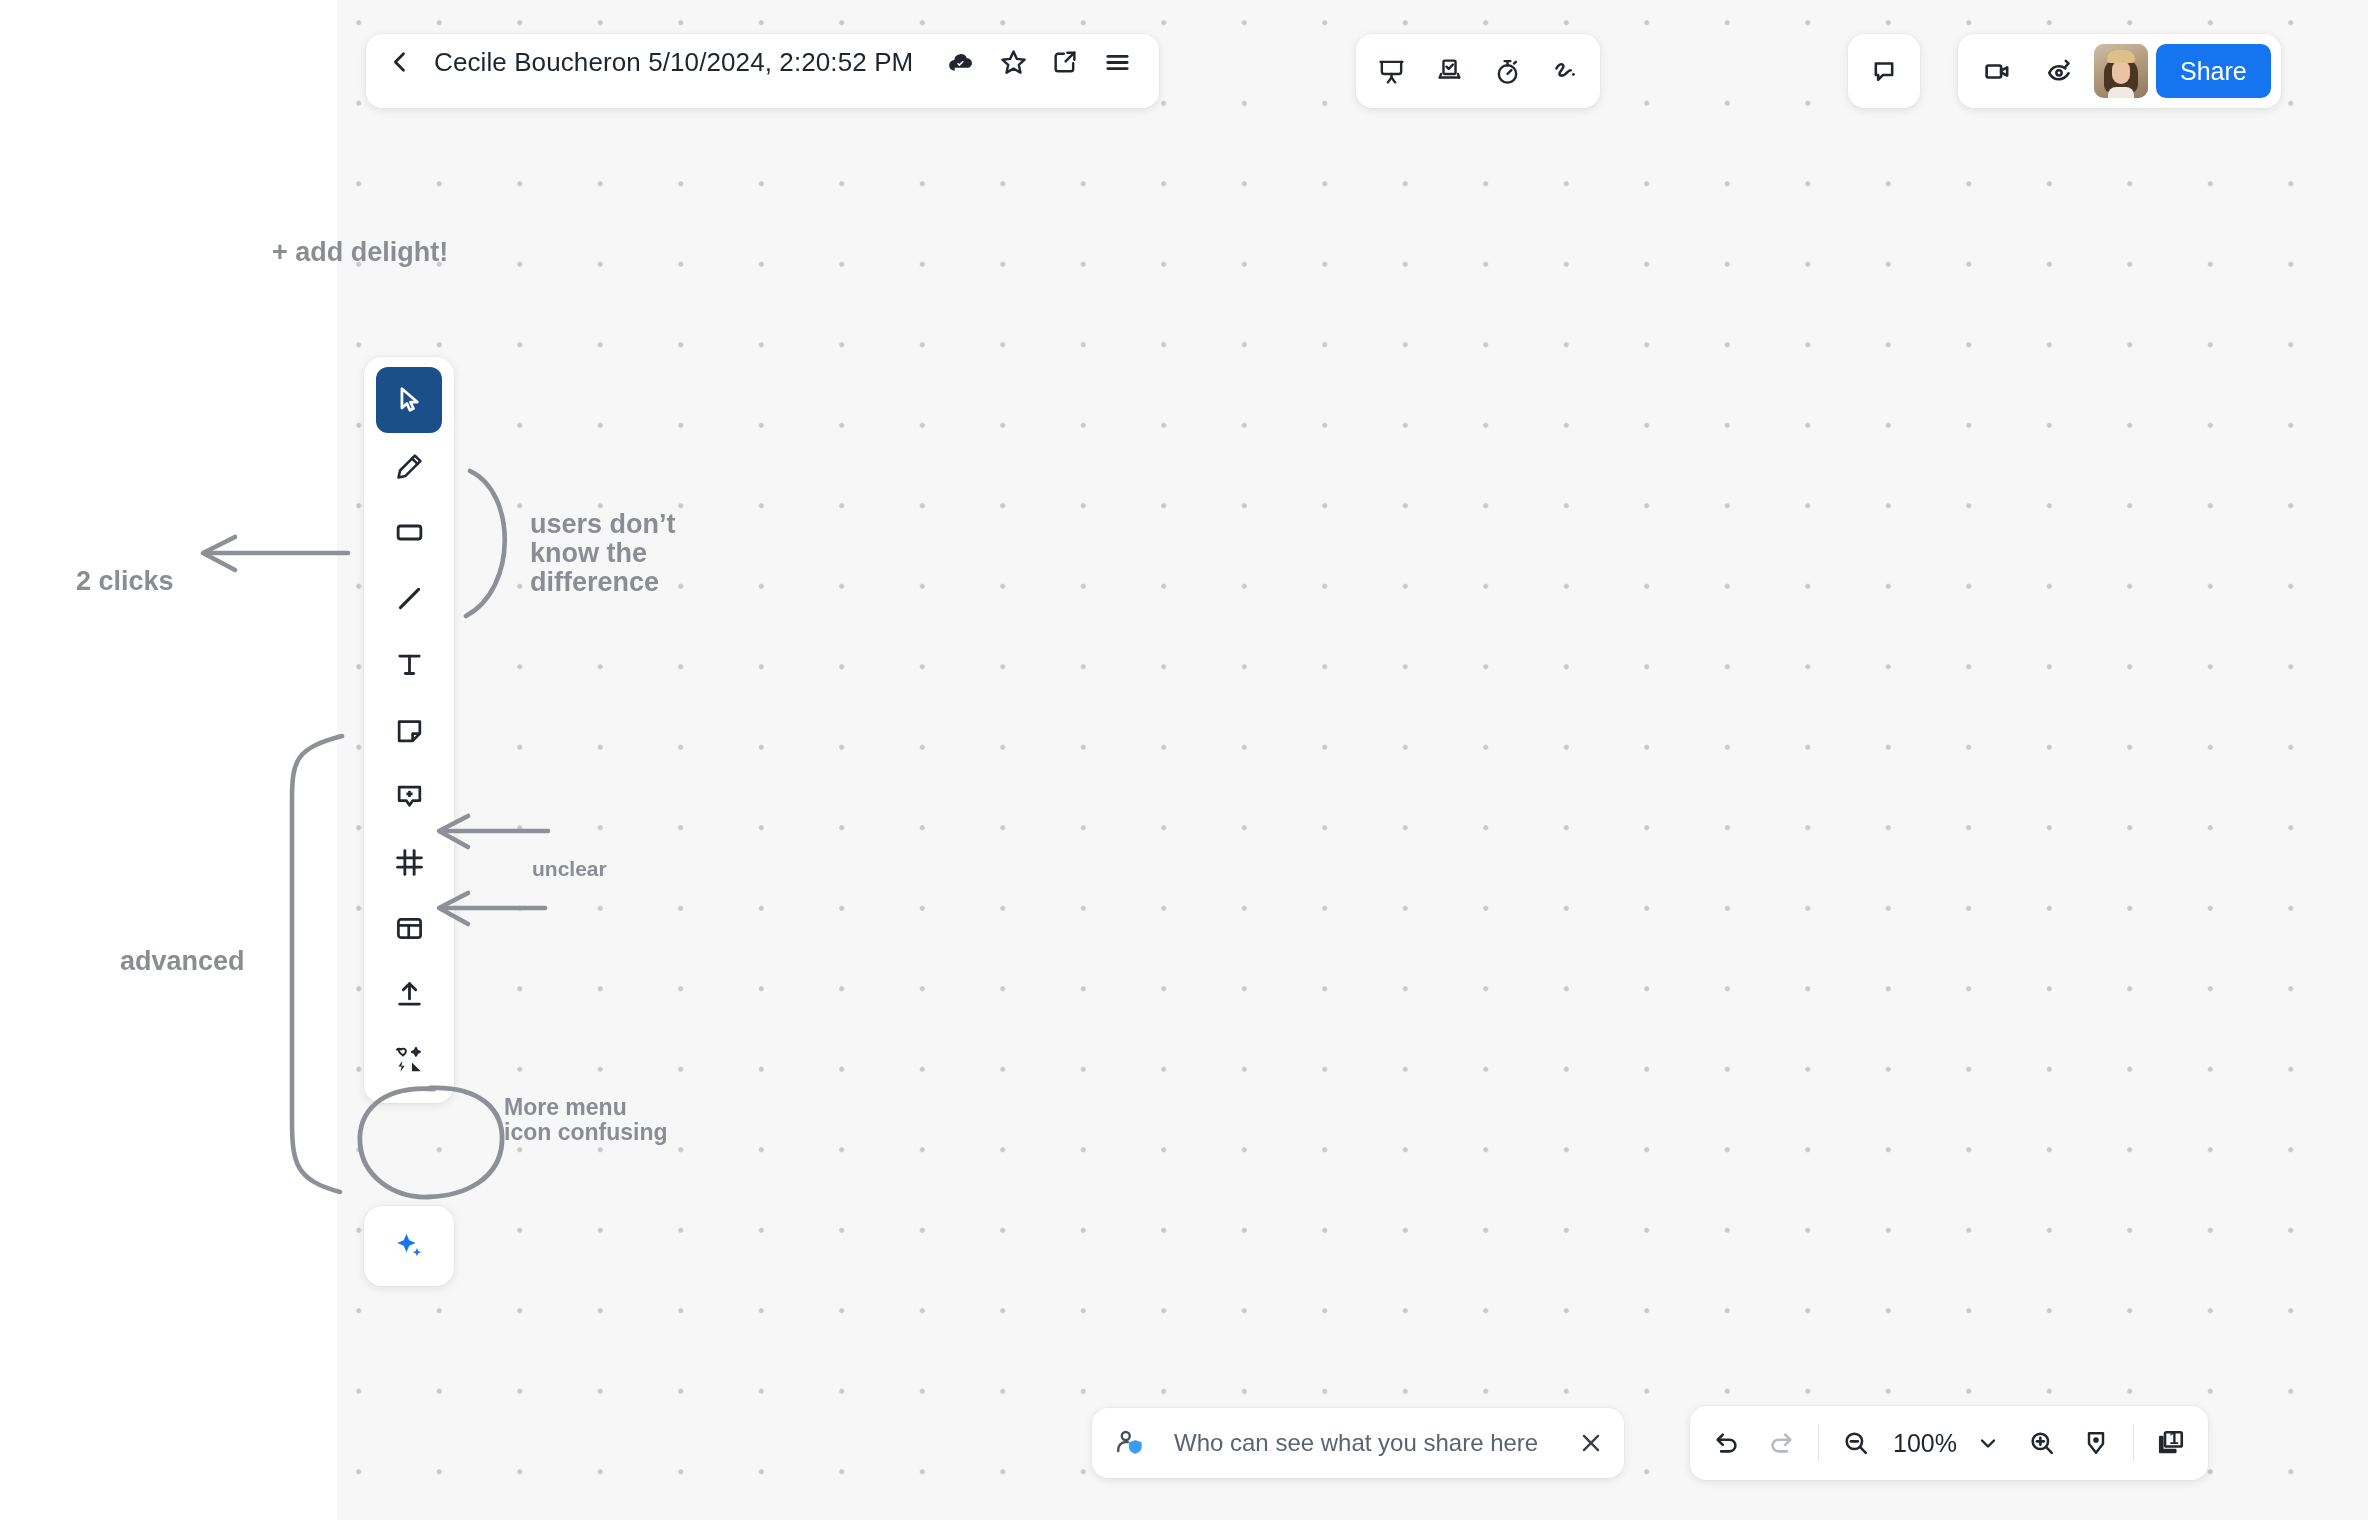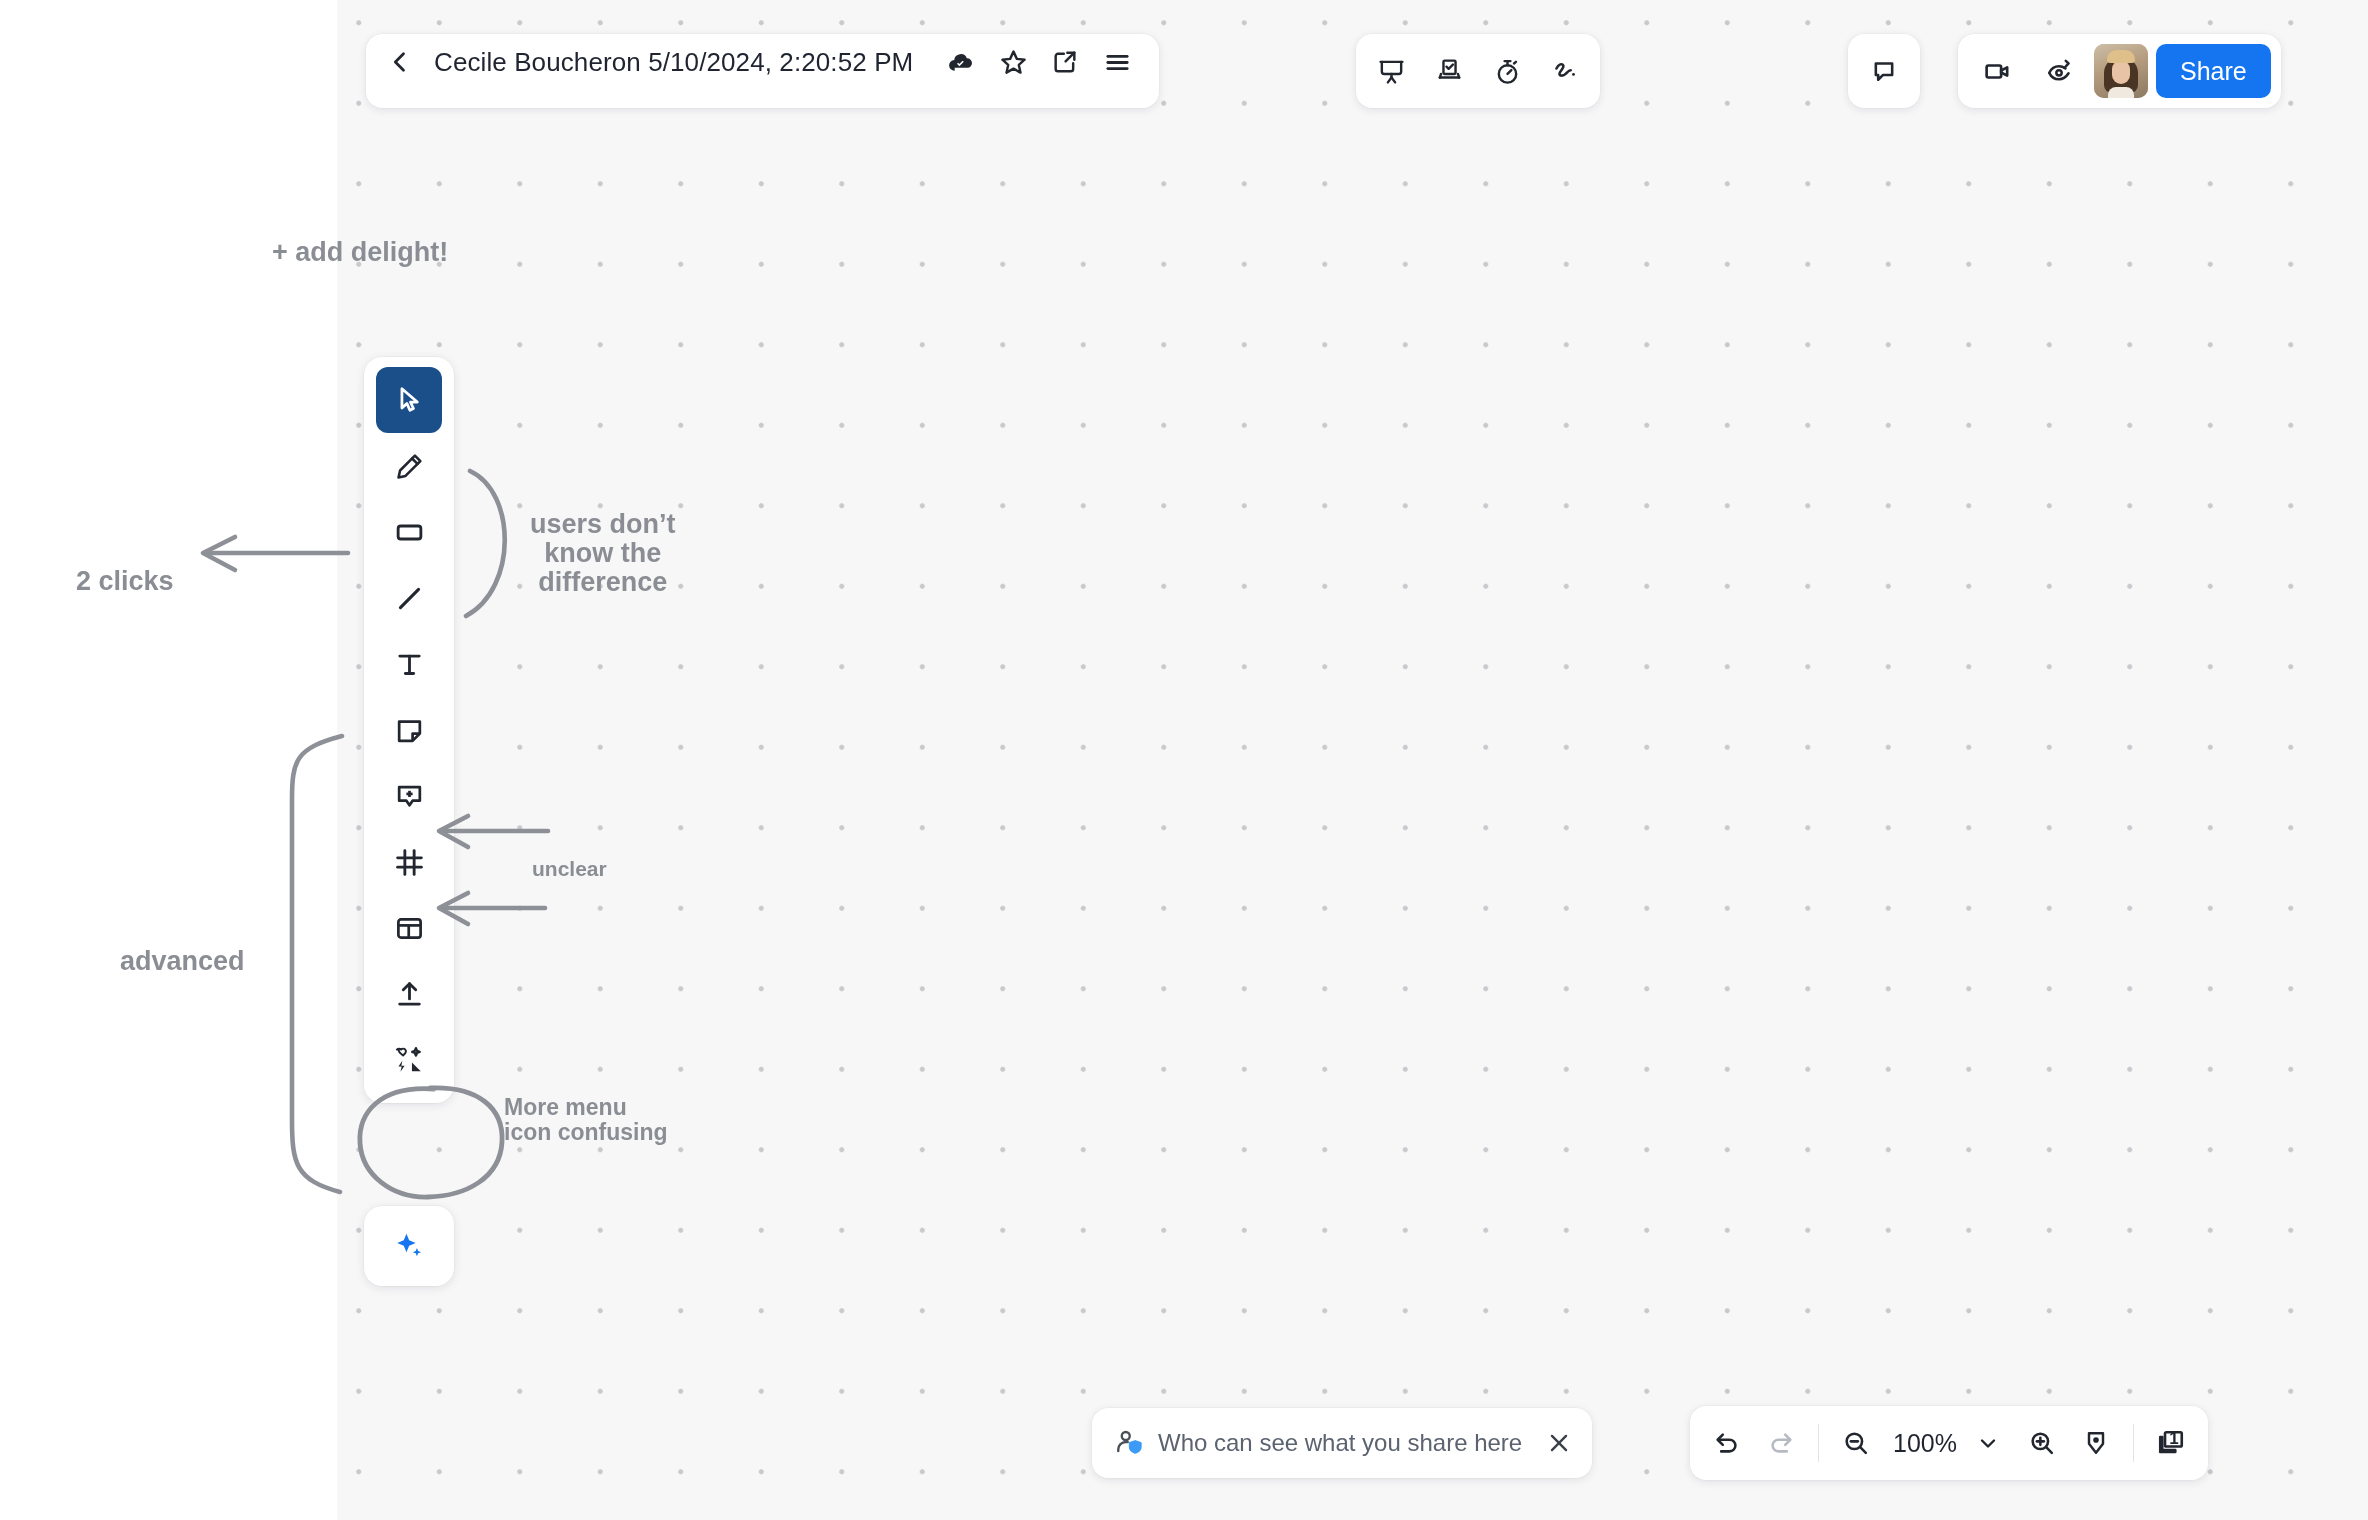--- a/index.html
+++ b/index.html
@@ -130,21 +130,21 @@
     width: 90px; height: 80px;
     background:#fff; border-radius:18px;
     box-shadow: 0 2px 10px rgba(22,26,37,.10), 0 0 0 .5px rgba(22,26,37,.05);
     display:flex; align-items:center; justify-content:center;
     color:#1575f0; cursor:pointer;
   }
 
   
   #notice-card {
     left: 1092px; top: 1408px; height: 70px;
-    padding: 0 10px 0 22px; border-radius: 16px; gap: 14px;
+    padding: 0 10px 0 22px; border-radius: 16px; gap: 30px;
   }
   #notice-text { font-size: 24px; color: #5c6370; white-space: nowrap; }
   #notice-close { width: 46px; height: 46px; }
 
   #zoom-card {
     left: 1690px; top: 1406px; height: 74px;
     padding: 0 10px; border-radius: 16px;
   }
   #zoom-card .icon-btn { width: 54px; height: 54px; }
   #zoom-card .sep { width: 1px; height: 38px; background:#e2e4e8; margin: 0 10px; flex:none; }
@@ -157,21 +157,21 @@
   .ann-text {
     position: absolute;
     color: #8a8d93;
     font-family: "Liberation Sans", sans-serif;
     font-weight: bold;
     white-space: pre;
     line-height: 1.08;
   }
   #ann-add-delight { left: 272px; top: 238px; font-size: 27px; }
   #ann-2clicks { left: 76px; top: 567px; font-size: 27px; }
-  #ann-users-diff { left: 530px; top: 510px; font-size: 27px; text-align: center; }
+  #ann-users-diff { left: 530px; top: 510px; font-size: 27px; }
   #ann-advanced { left: 120px; top: 947px; font-size: 27px; }
   #ann-unclear { left: 532px; top: 858px; font-size: 21px; }
   #ann-more-menu { left: 504px; top: 1095px; font-size: 23px; }
 </style>
 </head>
 <body>
 
 <div id="root">
 
   <div class="canvas"></div>

